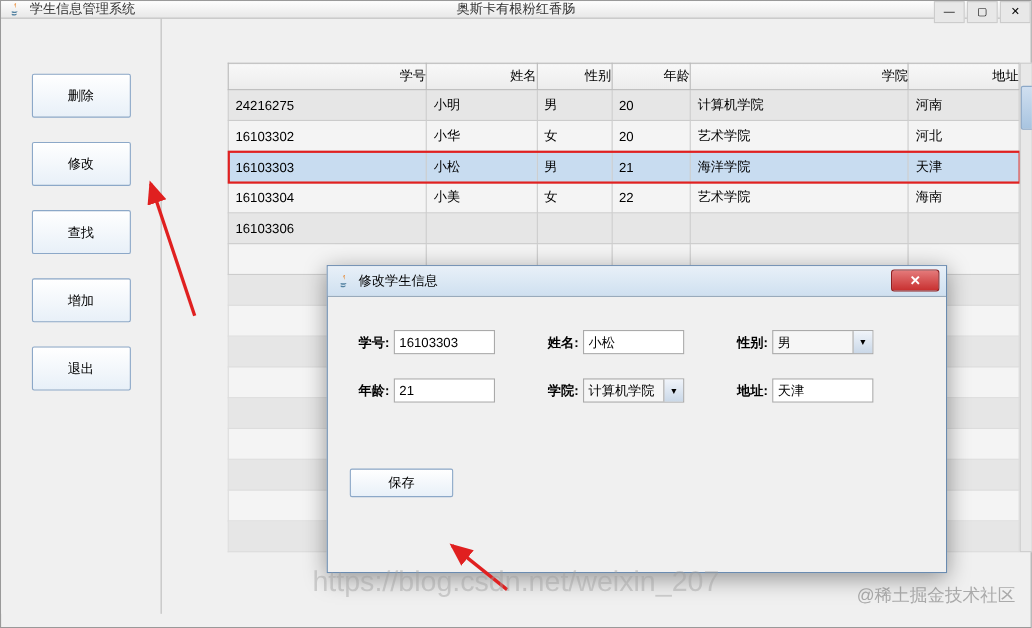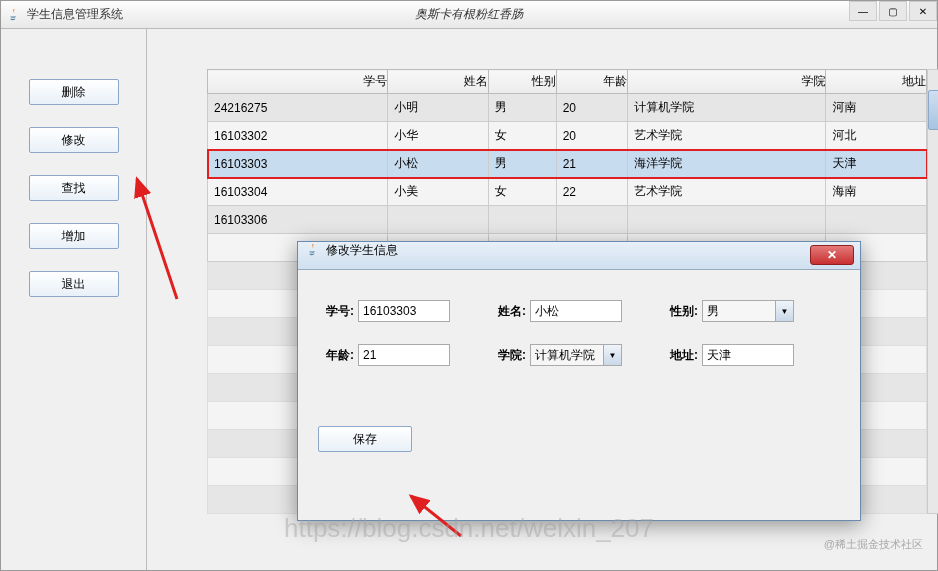--- a/index.html
+++ b/index.html
@@ -13,21 +13,21 @@
       position: relative;
     }
     .main-window {
       width: 938px;
       height: 571px;
       background: #f0f0f0;
       border: 1px solid #999;
       position: relative;
     }
     .title-bar {
-      height: 28px;
+      height: 16px;
       background: linear-gradient(#fdfdfd, #e8e8e8);
       border-bottom: 1px solid #bbb;
       display: flex;
       align-items: center;
       padding: 0 4px;
       position: relative;
       text-align: center;
     }
     .java-icon {
       width: 16px;
@@ -38,21 +38,20 @@
       margin-right: 6px;
     }
     .java-icon svg { width: 14px; height: 14px; }
     .title-text { font-size: 12px; color: #333; }
     .title-center {
       position: absolute;
       left: 50%;
       transform: translateX(-50%);
       font-size: 12px;
       color: #333;
-      font-style: italic;
     }
     .window-controls {
       position: absolute;
       right: 0;
       top: 0;
       display: flex;
     }
     .win-btn {
       width: 28px;
       height: 20px;
@@ -73,21 +72,21 @@
       background: #f0f0f0;
       border-right: 1px solid #bbb;
       padding-top: 50px;
       display: flex;
       flex-direction: column;
       align-items: center;
       gap: 22px;
     }
     .side-btn {
       width: 90px;
-      height: 26px;
+      height: 40px;
       background: linear-gradient(#ffffff, #e8f0f8);
       border: 1px solid #8ca8c8;
       border-radius: 2px;
       font-size: 12px;
       cursor: pointer;
       font-family: inherit;
     }
     .main-panel {
       flex: 1;
       padding: 40px 10px 10px 60px;
@@ -158,21 +157,21 @@
       background: #f0f0f0;
       border: 1px solid #6a8bb0;
       box-shadow: 0 4px 20px rgba(0,0,0,0.4);
       z-index: 10;
     }
     .dialog-title {
       height: 28px;
       background: linear-gradient(#e8f0f8, #cfe0f0);
       border-bottom: 1px solid #9ab;
       display: flex;
-      align-items: flex-start;
+      align-items: center;
       padding: 0 6px;
       position: relative;
     }
     .dialog-close {
       position: absolute;
       right: 6px;
       top: 3px;
       width: 44px;
       height: 20px;
       background: linear-gradient(#e47a7a, #c83030);
@@ -266,21 +265,21 @@
       font-size: 26px;
       color: rgba(160,160,160,0.45);
       pointer-events: none;
       z-index: 20;
       white-space: nowrap;
     }
     .watermark2 {
       position: absolute;
       bottom: 18px;
       right: 14px;
-      font-size: 11px;
+      font-size: 16px;
       color: rgba(100,100,100,0.5);
       pointer-events: none;
       z-index: 20;
     }
   </style>
 </head>
 <body>
 
 <div class="main-window">
   <div class="title-bar">

